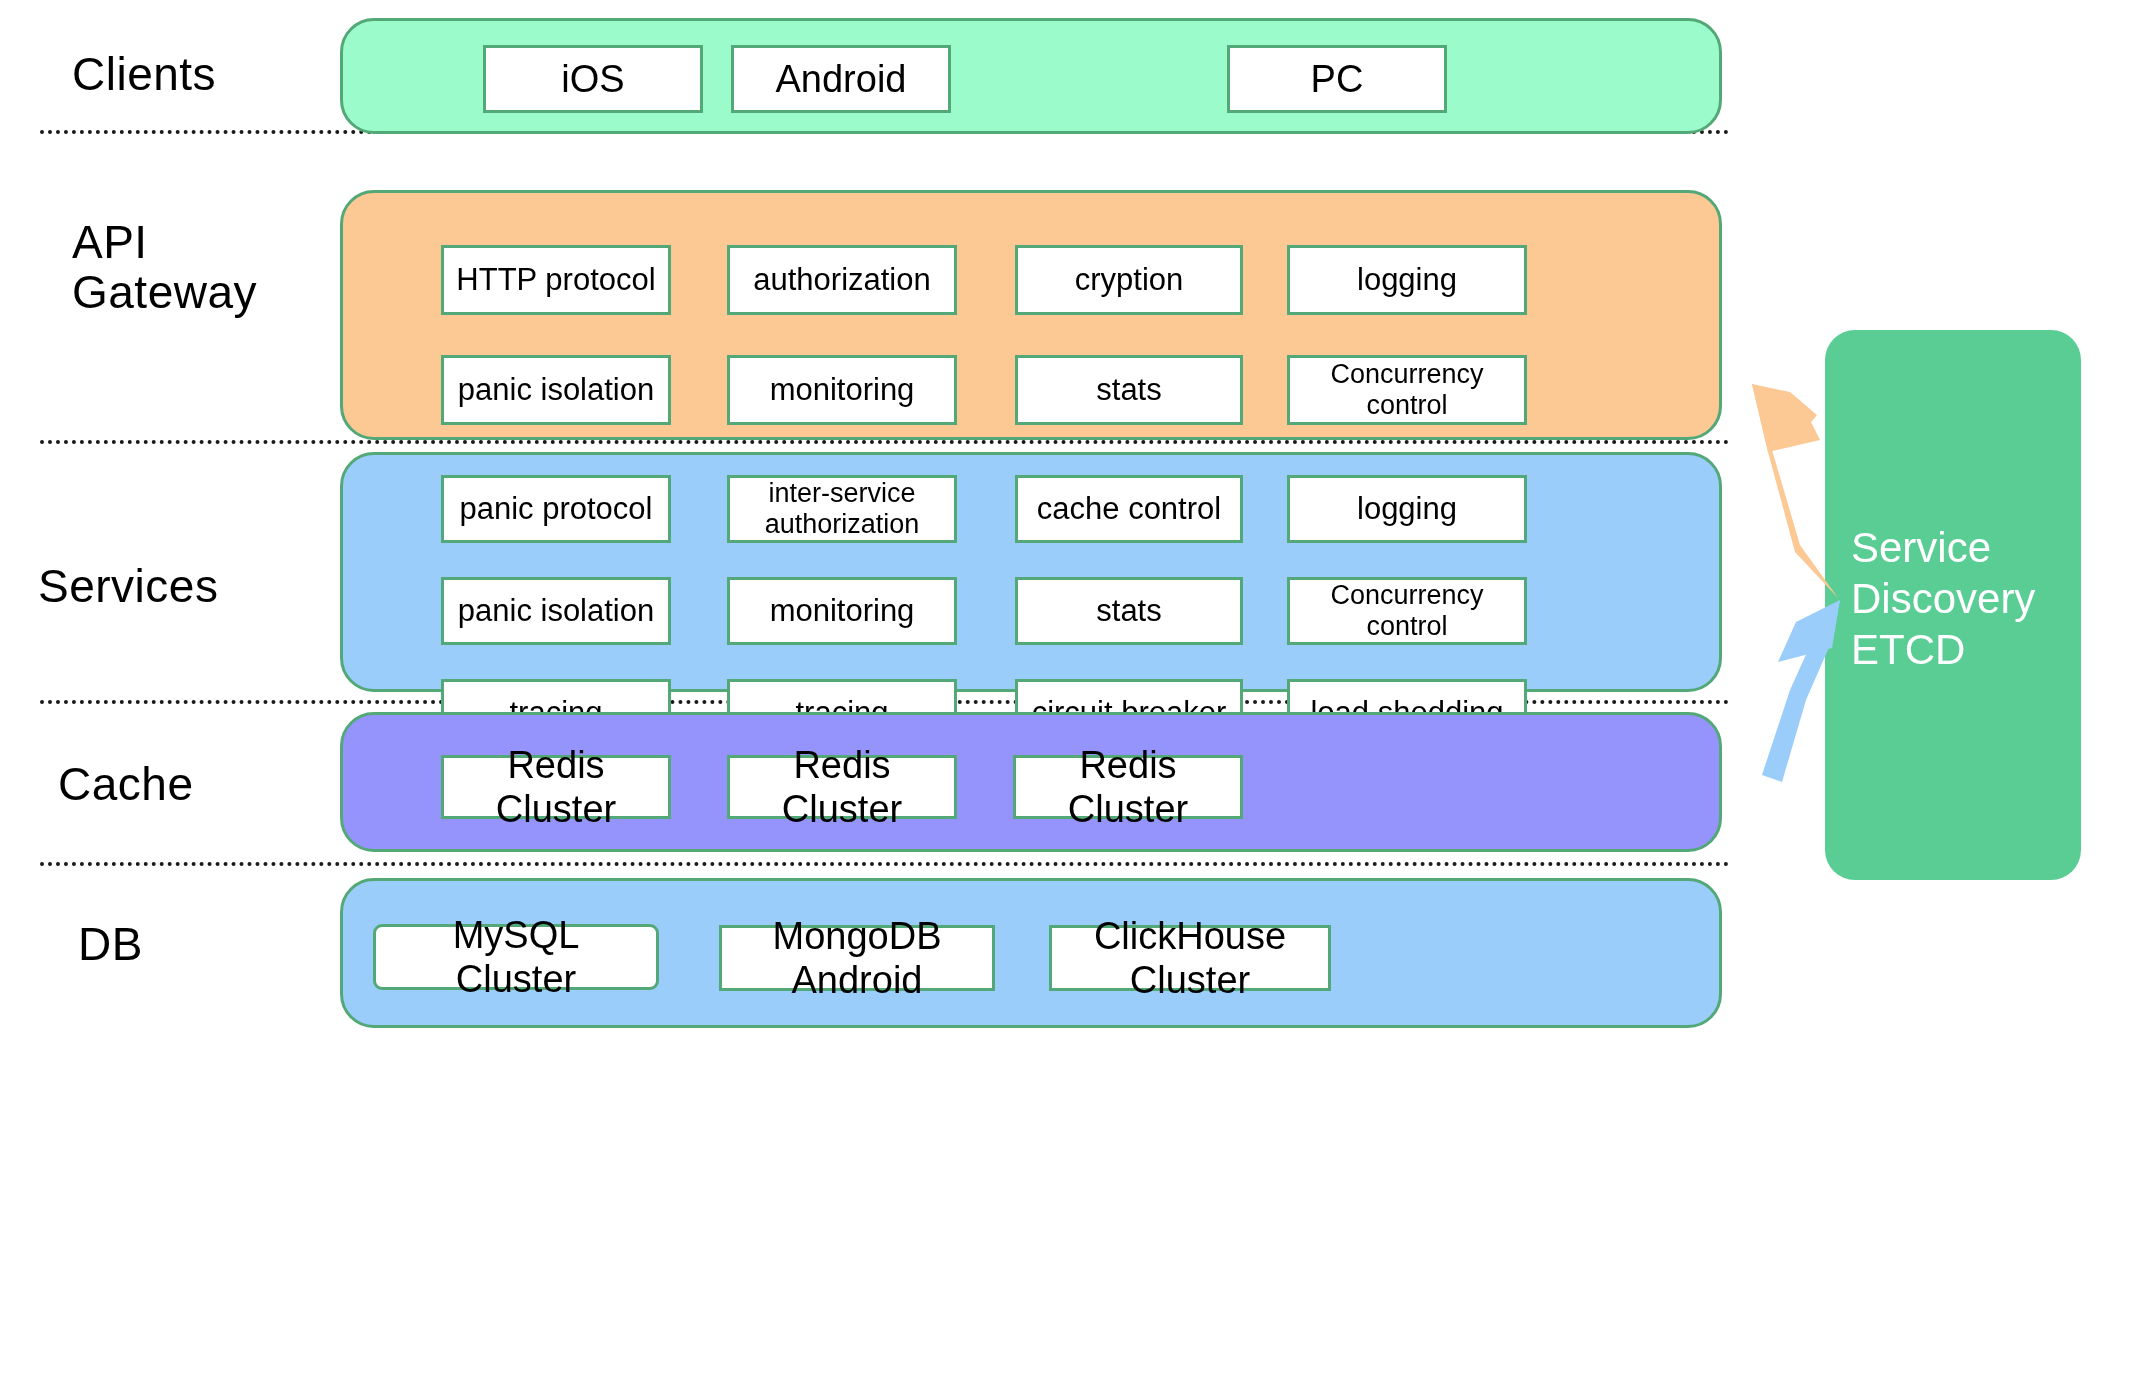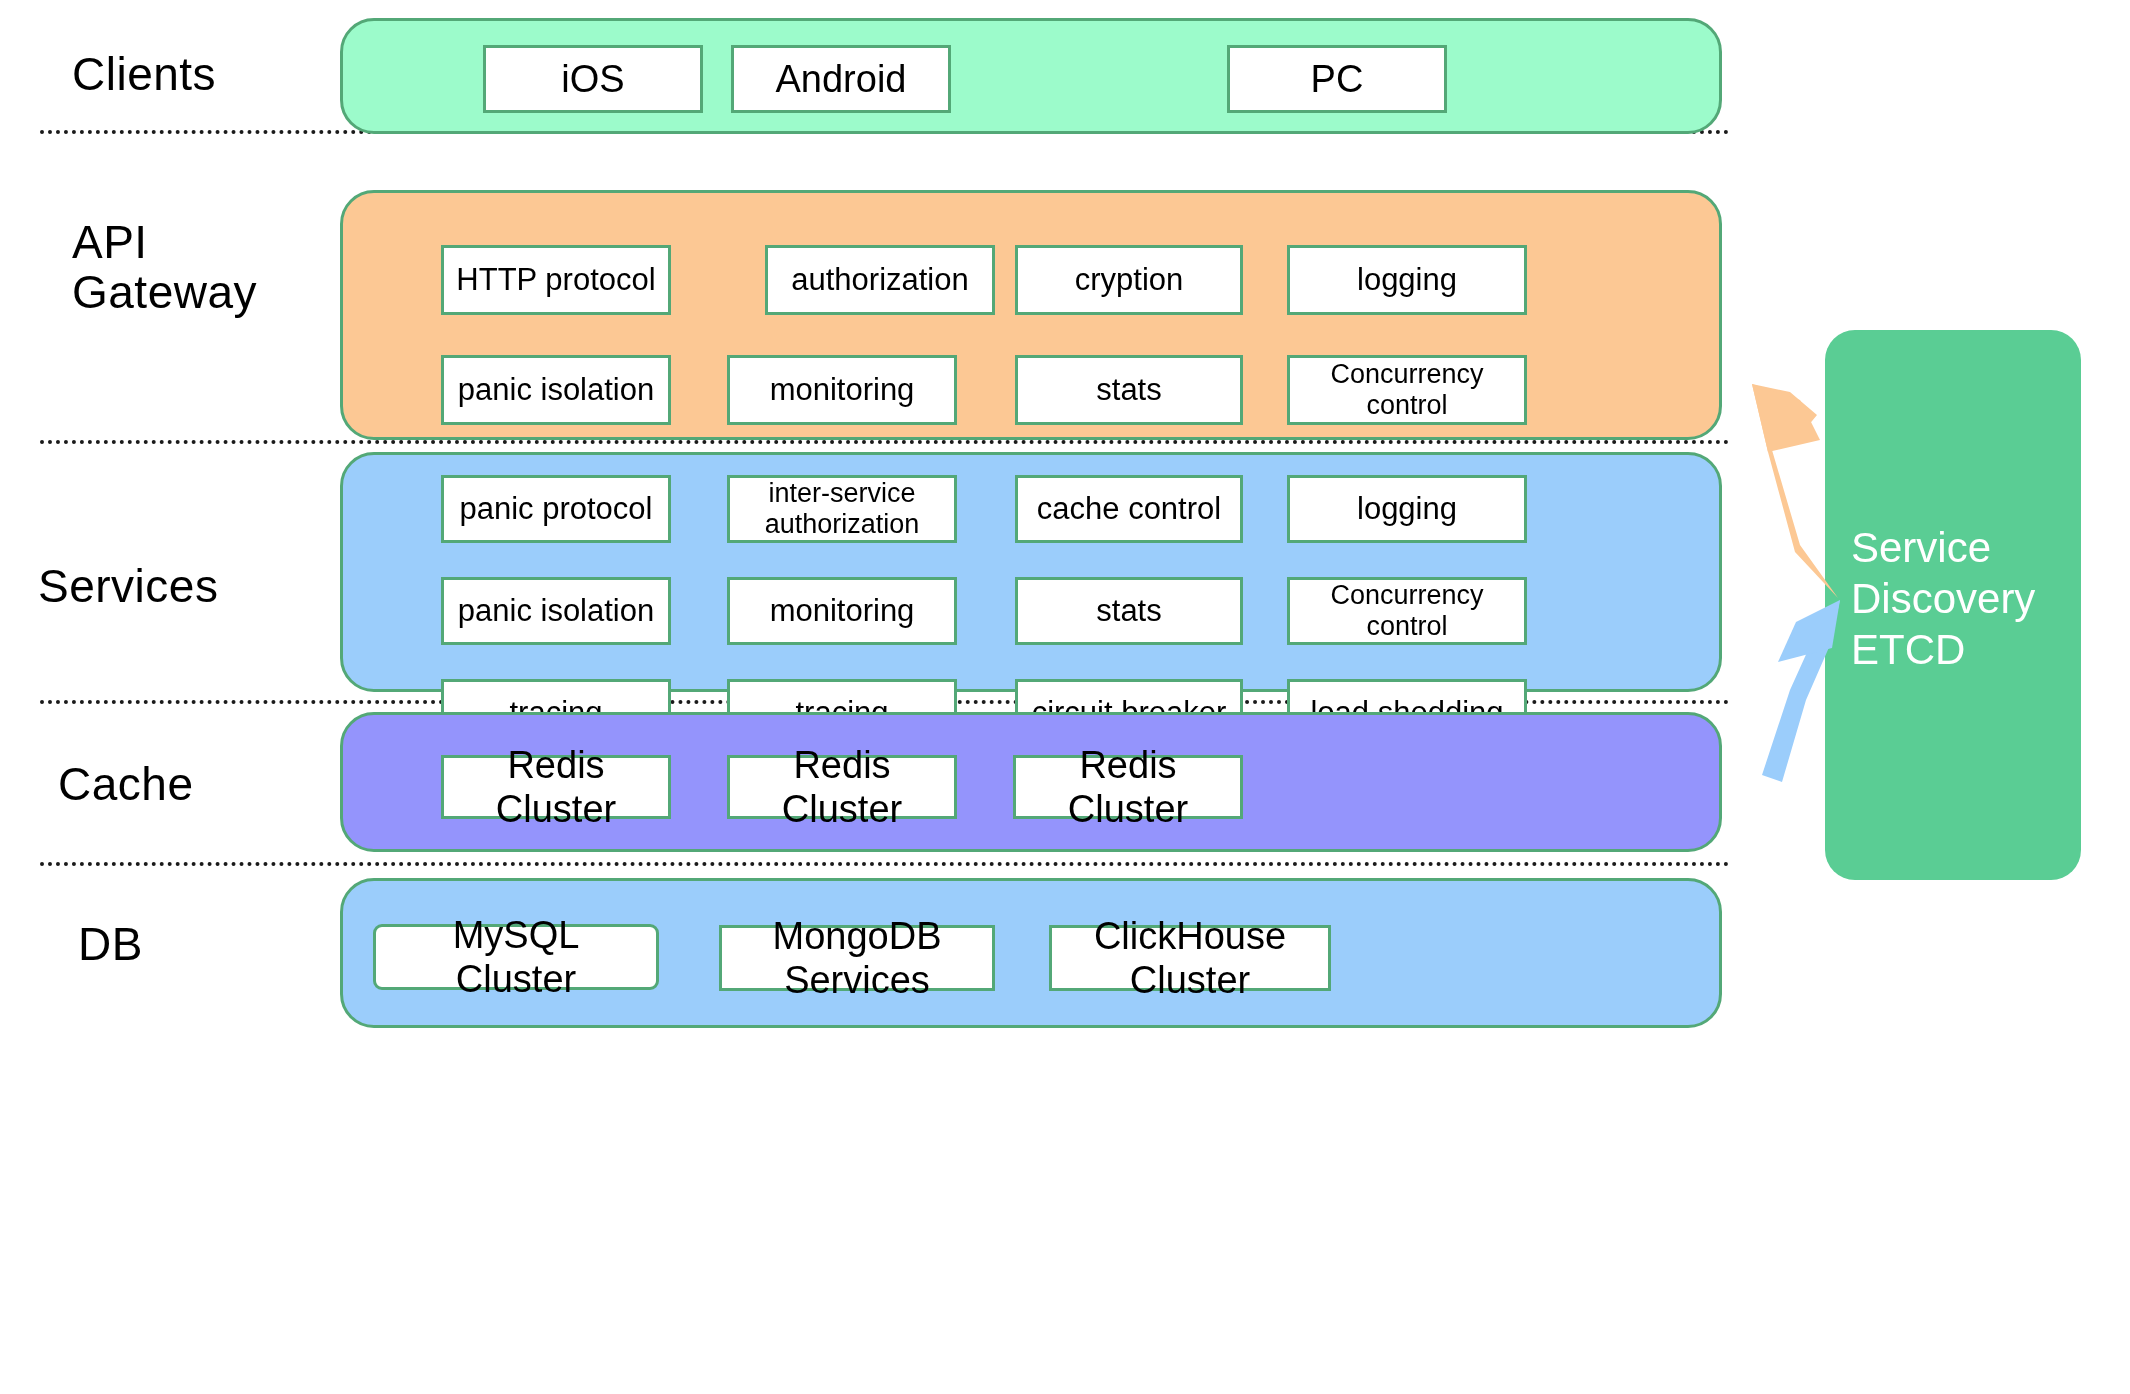--- a/index.html
+++ b/index.html
@@ -122,21 +122,21 @@
 
   <div class="band" id="band-clients" style="top:18px; height:116px; background:#9cfbcb;">
     <div class="card lg" style="left:140px;  top:24px; width:220px; height:68px;">iOS</div>
     <div class="card lg" style="left:388px;  top:24px; width:220px; height:68px;">Android</div>
     <div class="card lg" style="left:884px;  top:24px; width:220px; height:68px;">PC</div>
   </div>
 
   <div class="band" id="band-api-gateway" style="top:190px; height:250px; background:#fcc894;">
 
     <div class="card md" style="left:98px;  top:52px; width:230px; height:70px;">HTTP protocol</div>
-    <div class="card md" style="left:384px; top:52px; width:230px; height:70px;margin-left:38px;">authorization</div>
+    <div class="card md" style="left:384px; top:52px; width:230px; height:70px;">authorization</div>
     <div class="card md" style="left:672px; top:52px; width:228px; height:70px;">cryption</div>
     <div class="card md" style="left:944px; top:52px; width:240px; height:70px;">logging</div>
 
     <div class="card md" style="left:98px;  top:162px; width:230px; height:70px;">panic isolation</div>
     <div class="card md" style="left:384px; top:162px; width:230px; height:70px;">monitoring</div>
     <div class="card md" style="left:672px; top:162px; width:228px; height:70px;">stats</div>
     <div class="card sm" style="left:944px; top:162px; width:240px; height:70px;">Concurrency control</div>
 
     <div class="card md" style="left:98px;  top:272px; width:230px; height:70px;">tracing</div>
     <div class="card md" style="left:384px; top:272px; width:230px; height:70px;">timeout control</div>
@@ -163,21 +163,21 @@
   </div>
 
   <div class="band" id="band-cache" style="top:712px; height:140px; background:#9494fc;">
     <div class="card lg" style="left:98px;  top:40px; width:230px; height:64px;">Redis Cluster</div>
     <div class="card lg" style="left:384px; top:40px; width:230px; height:64px;">Redis Cluster</div>
     <div class="card lg" style="left:670px; top:40px; width:230px; height:64px;">Redis Cluster</div>
   </div>
 
   <div class="band" id="band-db" style="top:878px; height:150px; background:#9bcdfb;">
     <div class="card lg" style="left:30px;  top:43px; width:286px; height:66px;border-radius:9px;">MySQL Cluster</div>
-    <div class="card lg" style="left:376px; top:44px; width:276px; height:66px;">MongoDB Services</div>
+    <div class="card lg" style="left:376px; top:44px; width:276px; height:66px;">MongoDB Android</div>
     <div class="card lg" style="left:706px; top:44px; width:282px; height:66px;">ClickHouse Cluster</div>
   </div>
 
   <div id="etcd-box">
     <div id="etcd-label">Service
 Discovery
 ETCD</div>
   </div>
 
   <svg id="arrows" viewBox="0 0 2130 1394">

